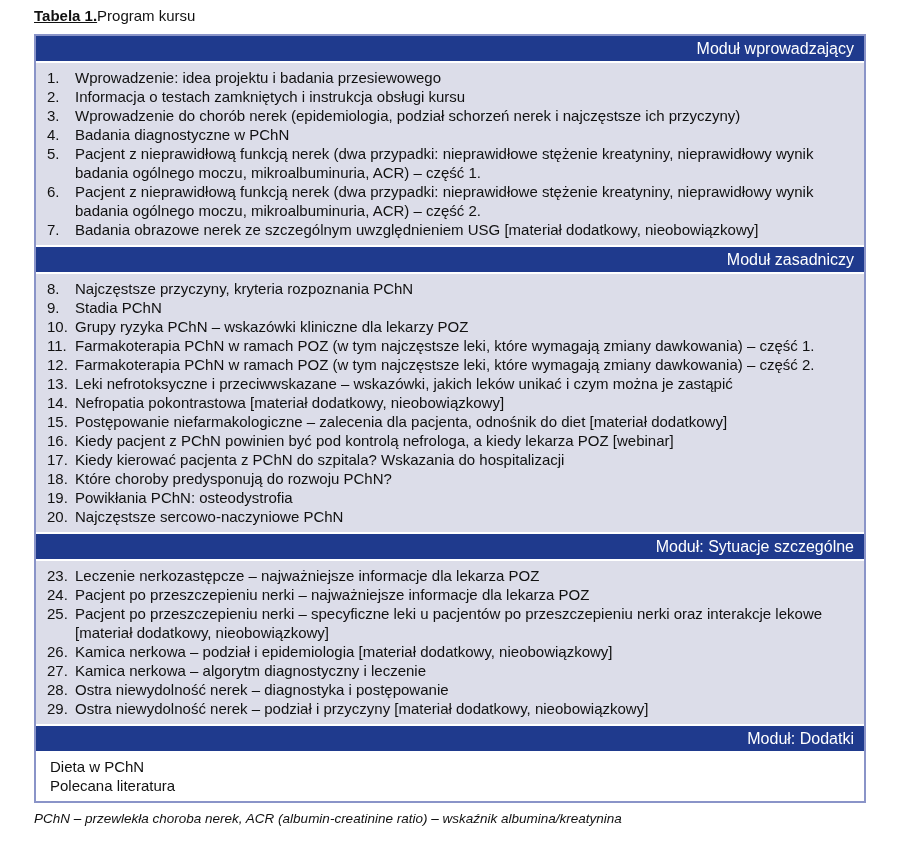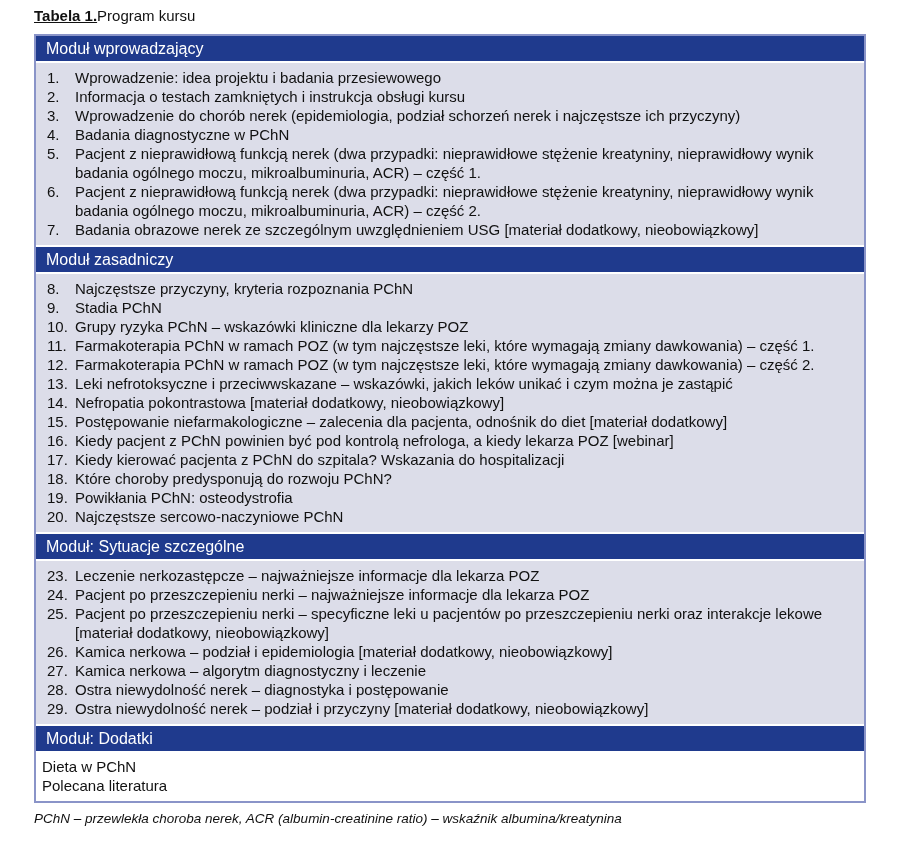--- a/index.html
+++ b/index.html
@@ -27,20 +27,21 @@
     width:832px;
     border:2px solid var(--border);
     background:#ffffff;
   }
   .section-header{
     background:var(--header-bg);
     color:#ffffff;
     font-size:16px;
     line-height:17px;
     padding:4px 10px 4px 10px;
+    text-align:right;
   }
   .section-header + .section-body{border-top:2px solid #ffffff;}
   .section-body + .section-header{border-top:2px solid #ffffff;}
   .section-body{
     background:var(--body-bg);
     padding:5px 0 6px 0;
   }
   .section-body.plain{
     background:#ffffff;
     padding:4px 0 6px 0;
@@ -49,21 +50,21 @@
     display:flex;
     align-items:flex-start;
     font-size:15px;
     line-height:19px;
     padding:0 8px 0 11px;
   }
   .item-num{
     flex:0 0 28px;
     white-space:nowrap;
   }
-  .section-body.plain .item-row{padding-left:6px;}
+  .section-body.plain .item-row{padding-left:14px;}
   .item-text{flex:1 1 auto;}
   .footnote{
     margin-top:7px;
     font-size:13.5px;
     line-height:17px;
     font-style:italic;
   }
 </style>
 </head>
 <body>

